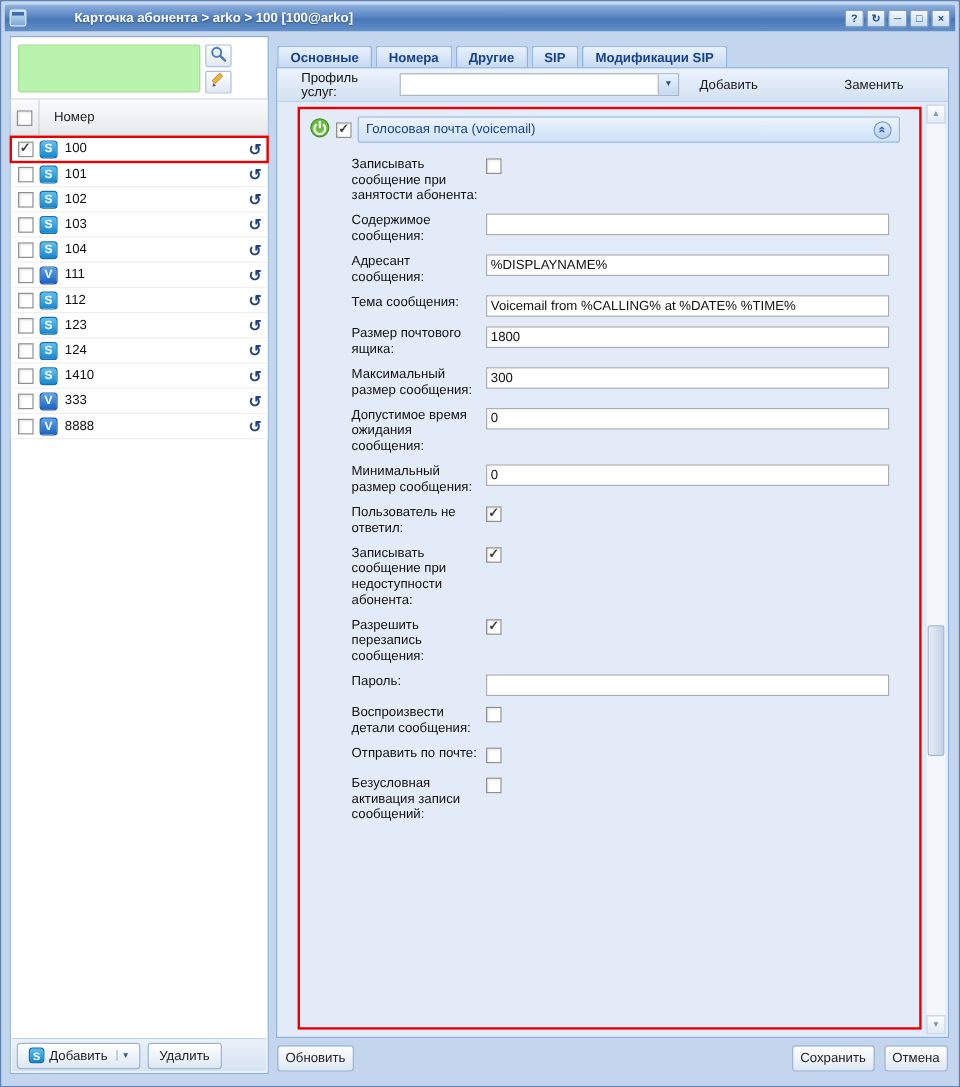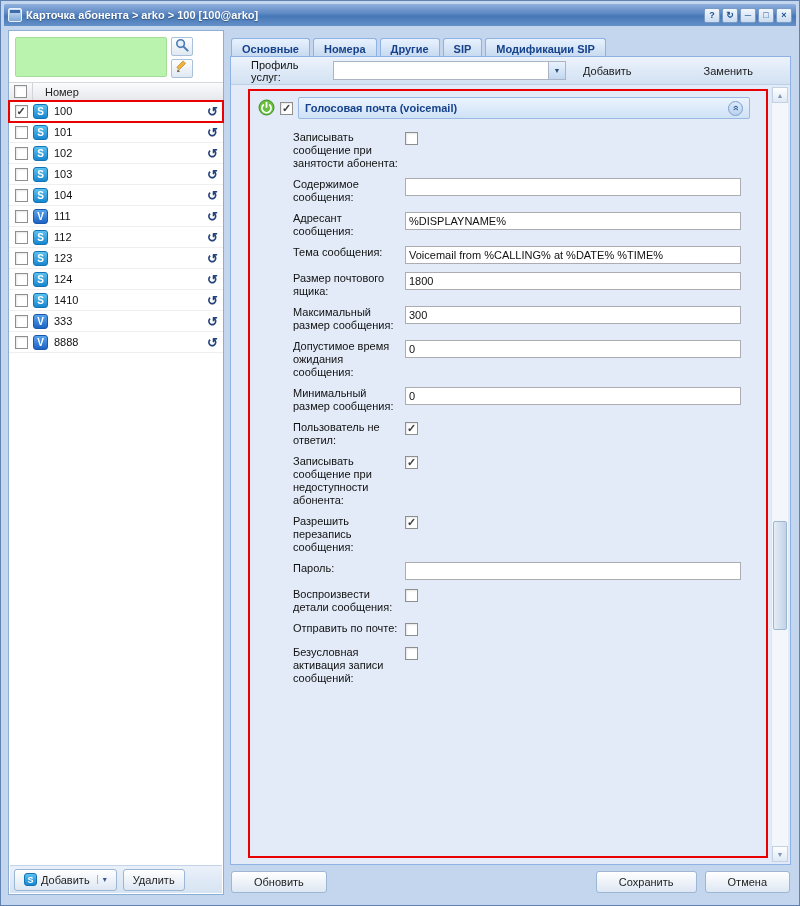--- a/index.html
+++ b/index.html
@@ -6,34 +6,34 @@
   html,body { width:800px; height:906px; }
   body { font-family:"Liberation Sans", sans-serif; font-size:11px; background:#9db8d9; }
 
   .window { position:relative; width:800px; height:906px; background:#c3d6ee; border:1px solid #5f82b2; overflow:hidden; }
 
   
   .titlebar { position:absolute; left:3px; top:3px; right:3px; height:22px; display:flex; align-items:center; gap:4px; padding:0 4px;
     background:linear-gradient(180deg,#8fb0dd 0%,#5a86c2 45%,#4677b6 55%,#6590c8 100%); border-radius:2px 2px 0 0; }
   .titleicon { width:14px; height:14px; border:1px solid #e8f1fa; border-radius:2px; background:linear-gradient(#cfe3f7,#7fa8d6); position:relative; }
   .titleicon::after { content:""; position:absolute; left:1px; right:1px; top:1px; height:3px; background:#3e6cab; }
-  .title { flex:1; color:#fff; font-weight:bold; text-shadow:0 1px 1px rgba(0,0,0,.35); white-space:nowrap; }
+  .title { flex:1; color:#fff; font-weight:bold; text-shadow:0 1px 1px rgba(0,0,0,.35); white-space:nowrap;margin-left:36px; }
   .winbtns { display:flex; gap:2px; }
   .wbtn { width:16px; height:15px; background:linear-gradient(#f2f7fd,#c9dbf0); border:1px solid #7a9cc4; border-radius:2px;
     color:#1d4f91; font-size:9px; line-height:13px; text-align:center; font-weight:bold; cursor:pointer; }
 
   
   .leftpanel { position:absolute; left:7px; top:29px; width:216px; bottom:10px; background:#fff; border:1px solid #8daed4; }
   .searcharea { padding:6px 5px 4px 6px; display:flex; gap:4px; }
   .greensearch { width:152px; height:40px; background:#b9f3ae; border:1px solid #a4dd99; border-radius:2px; font:11px "Liberation Sans",sans-serif; padding:2px 4px; }
   .sidebtns { display:flex; flex-direction:column; gap:3px; }
   .iconbtn { width:22px; height:19px; background:linear-gradient(#ffffff,#dfe8f2); border:1px solid #a9c0da; border-radius:2px;
     display:flex; align-items:center; justify-content:center; cursor:pointer; padding:0; }
 
-  .thead { display:flex; align-items:center; height:19px; background:linear-gradient(#fbfbfc,#e6e8ec);
+  .thead { display:flex; align-items:center; height:32px; background:linear-gradient(#fbfbfc,#e6e8ec);
     border-top:1px solid #d5d8dd; border-bottom:1px solid #c6c9ce; color:#222; }
   .cbcell { width:24px; display:flex; justify-content:center; align-items:center; align-self:stretch; }
   .thead .cbcell { border-right:1px solid #d0d3d8; }
   .th { padding-left:12px; }
   .tbody { background:#fff; }
   .num-row { display:flex; align-items:center; height:21px; border-bottom:1px solid #efefef; position:relative; cursor:pointer; }
   .num-row.annotated { outline:2px solid #ea0000; outline-offset:-1px; z-index:3; }
   .ticon { width:15px; height:15px; border-radius:3px; color:#fff; font-weight:bold; font-size:10px; line-height:13px;
     display:flex; align-items:center; justify-content:center; background:linear-gradient(#5bc1f0,#1787cf); border:1px solid #1272b4; }
   .ticon.v { background:linear-gradient(#58a4ec,#1e63c4); border-color:#1b56ab; }
@@ -68,42 +68,42 @@
   .tbtn { padding:4px 10px; color:#1c1c1c; cursor:pointer; border:1px solid transparent; border-radius:3px; }
   .tbtn.add { margin-left:auto; }
   .tbtn.replace { margin-left:44px; margin-right:6px; }
 
   .formarea { flex:1; position:relative; overflow:hidden; }
   .ann-service { position:absolute; left:17px; right:22px; top:4px; bottom:6px; border:2px solid #ea0000; pointer-events:none; z-index:5; }
 
   .svc { margin:12px 40px 0 27px; display:flex; align-items:center; gap:5px; }
   .svcbar { flex:1; height:22px; background:linear-gradient(#ebf3fd,#cfe2f6); border:1px solid #9ab8e0; border-radius:2px;
     display:flex; align-items:center; padding:0 6px; }
-  .svctitle { flex:1; color:#15428b; font-weight:bold; }
+  .svctitle { flex:1; color:#15428b; font-weight:normal; }
   .collapsebtn { width:15px; height:15px; border-radius:8px; background:linear-gradient(#dcebfa,#b9d2ee); border:1px solid #7d9fc9;
     display:flex; align-items:center; justify-content:center; cursor:pointer; }
   .chev { display:inline-block; transform:rotate(-90deg); font-weight:bold; font-size:10px; color:#2a5699; line-height:10px; }
 
   .fields { margin:12px 0 0 62px; width:448px; }
   .frow { display:flex; margin-bottom:8px; }
   .flabel { width:112px; padding-right:6px; line-height:13px; color:#111; }
   .fctl { flex:1; }
   .fctl input { width:100%; height:18px; border:1px solid #abadb3; padding:1px 3px; font:11px "Liberation Sans",sans-serif; color:#111; background:#fff; }
   .fctl .cb { margin-top:1px; }
 
   .vscroll { position:absolute; top:2px; right:2px; bottom:2px; width:17px; background:#f3f7fc; border-left:1px solid #dde7f2; z-index:6; }
   .varrow { position:absolute; left:0; width:16px; height:16px; text-align:center; font-size:7px; color:#7e95b5; line-height:16px;
     background:linear-gradient(#fdfefe,#dfe9f4); border:1px solid #c2d2e4; cursor:pointer; }
   .varrow.up { top:0; } .varrow.down { bottom:0; }
   .vthumb { position:absolute; left:1px; width:14px; top:56%; height:14%; background:linear-gradient(90deg,#e4edf7,#c2d2e6);
     border:1px solid #9fb6cf; border-radius:2px; cursor:grab; }
 
   .footerbar { height:30px; display:flex; align-items:center; gap:8px; padding:4px 1px 0 1px; }
   .flex1 { flex:1; }
-  .footerbar .btn { padding:2px 22px; }
+  .footerbar .btn { padding:2px 6px; }
 </style>
 </head>
 <body>
 
 <div class="window">
 
   <div class="titlebar">
     <span class="titleicon"></span>
     <span class="title">Карточка абонента &gt; arko &gt; 100 [100@arko]</span>
     <span class="winbtns">

